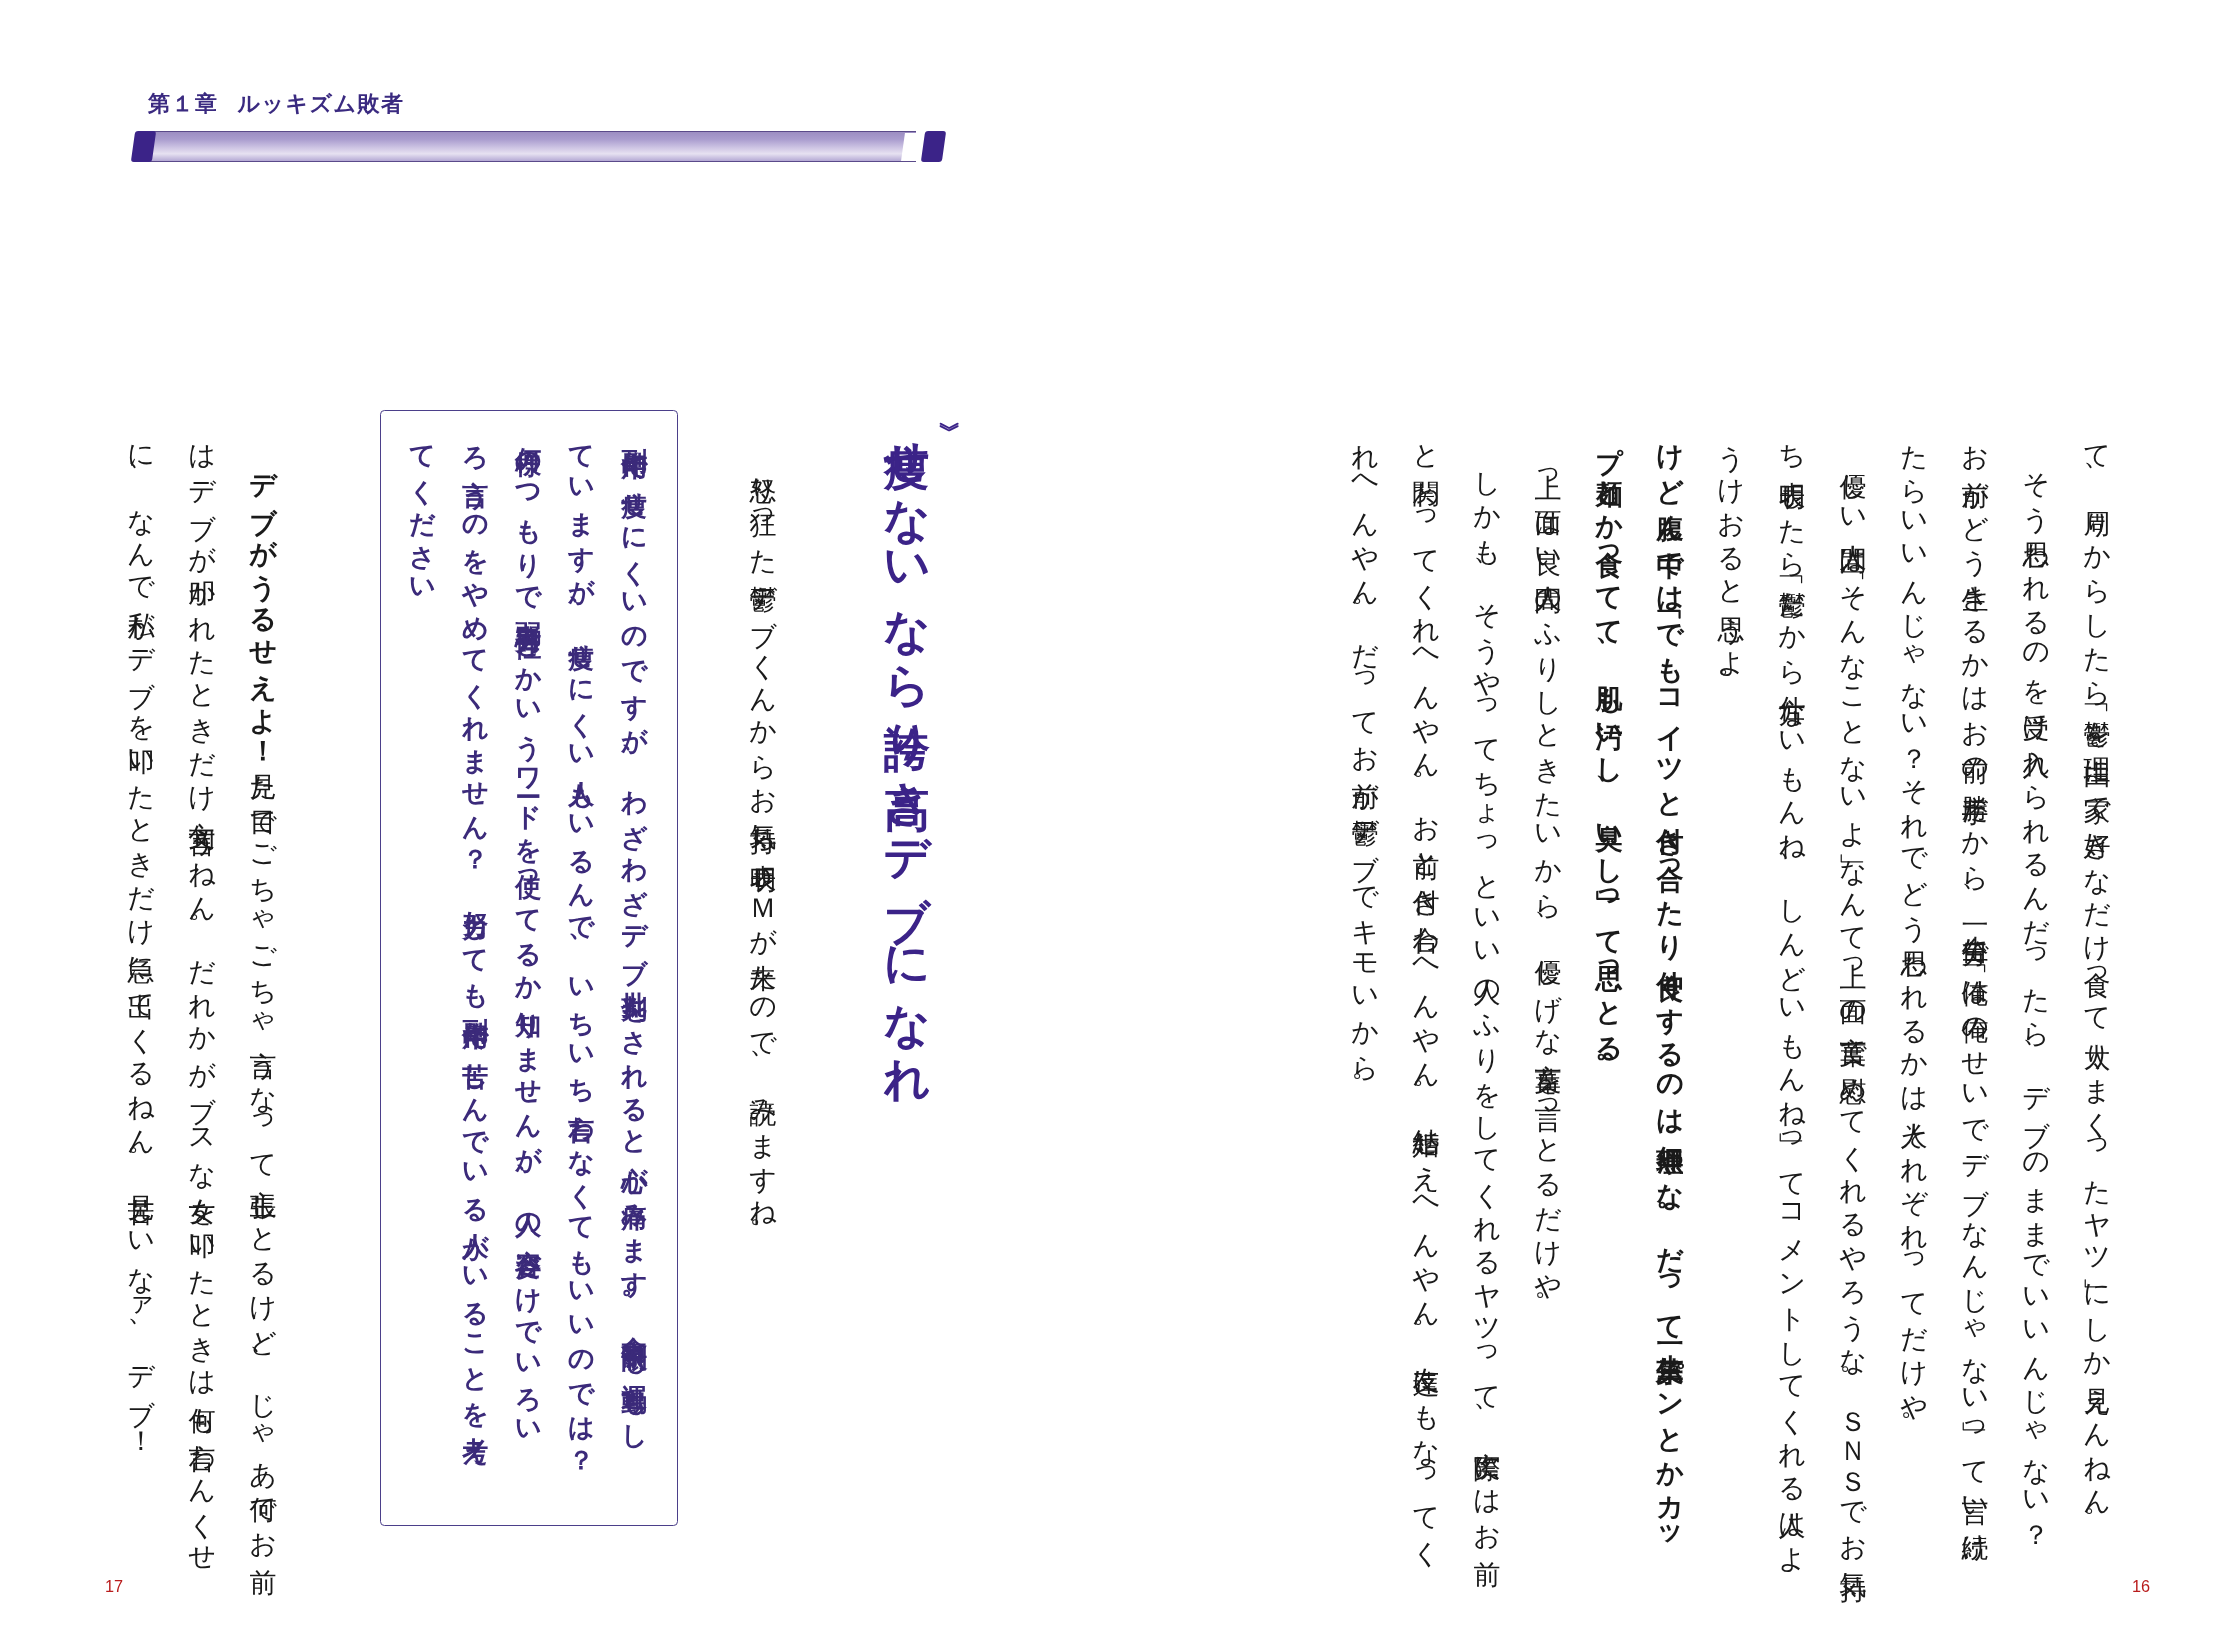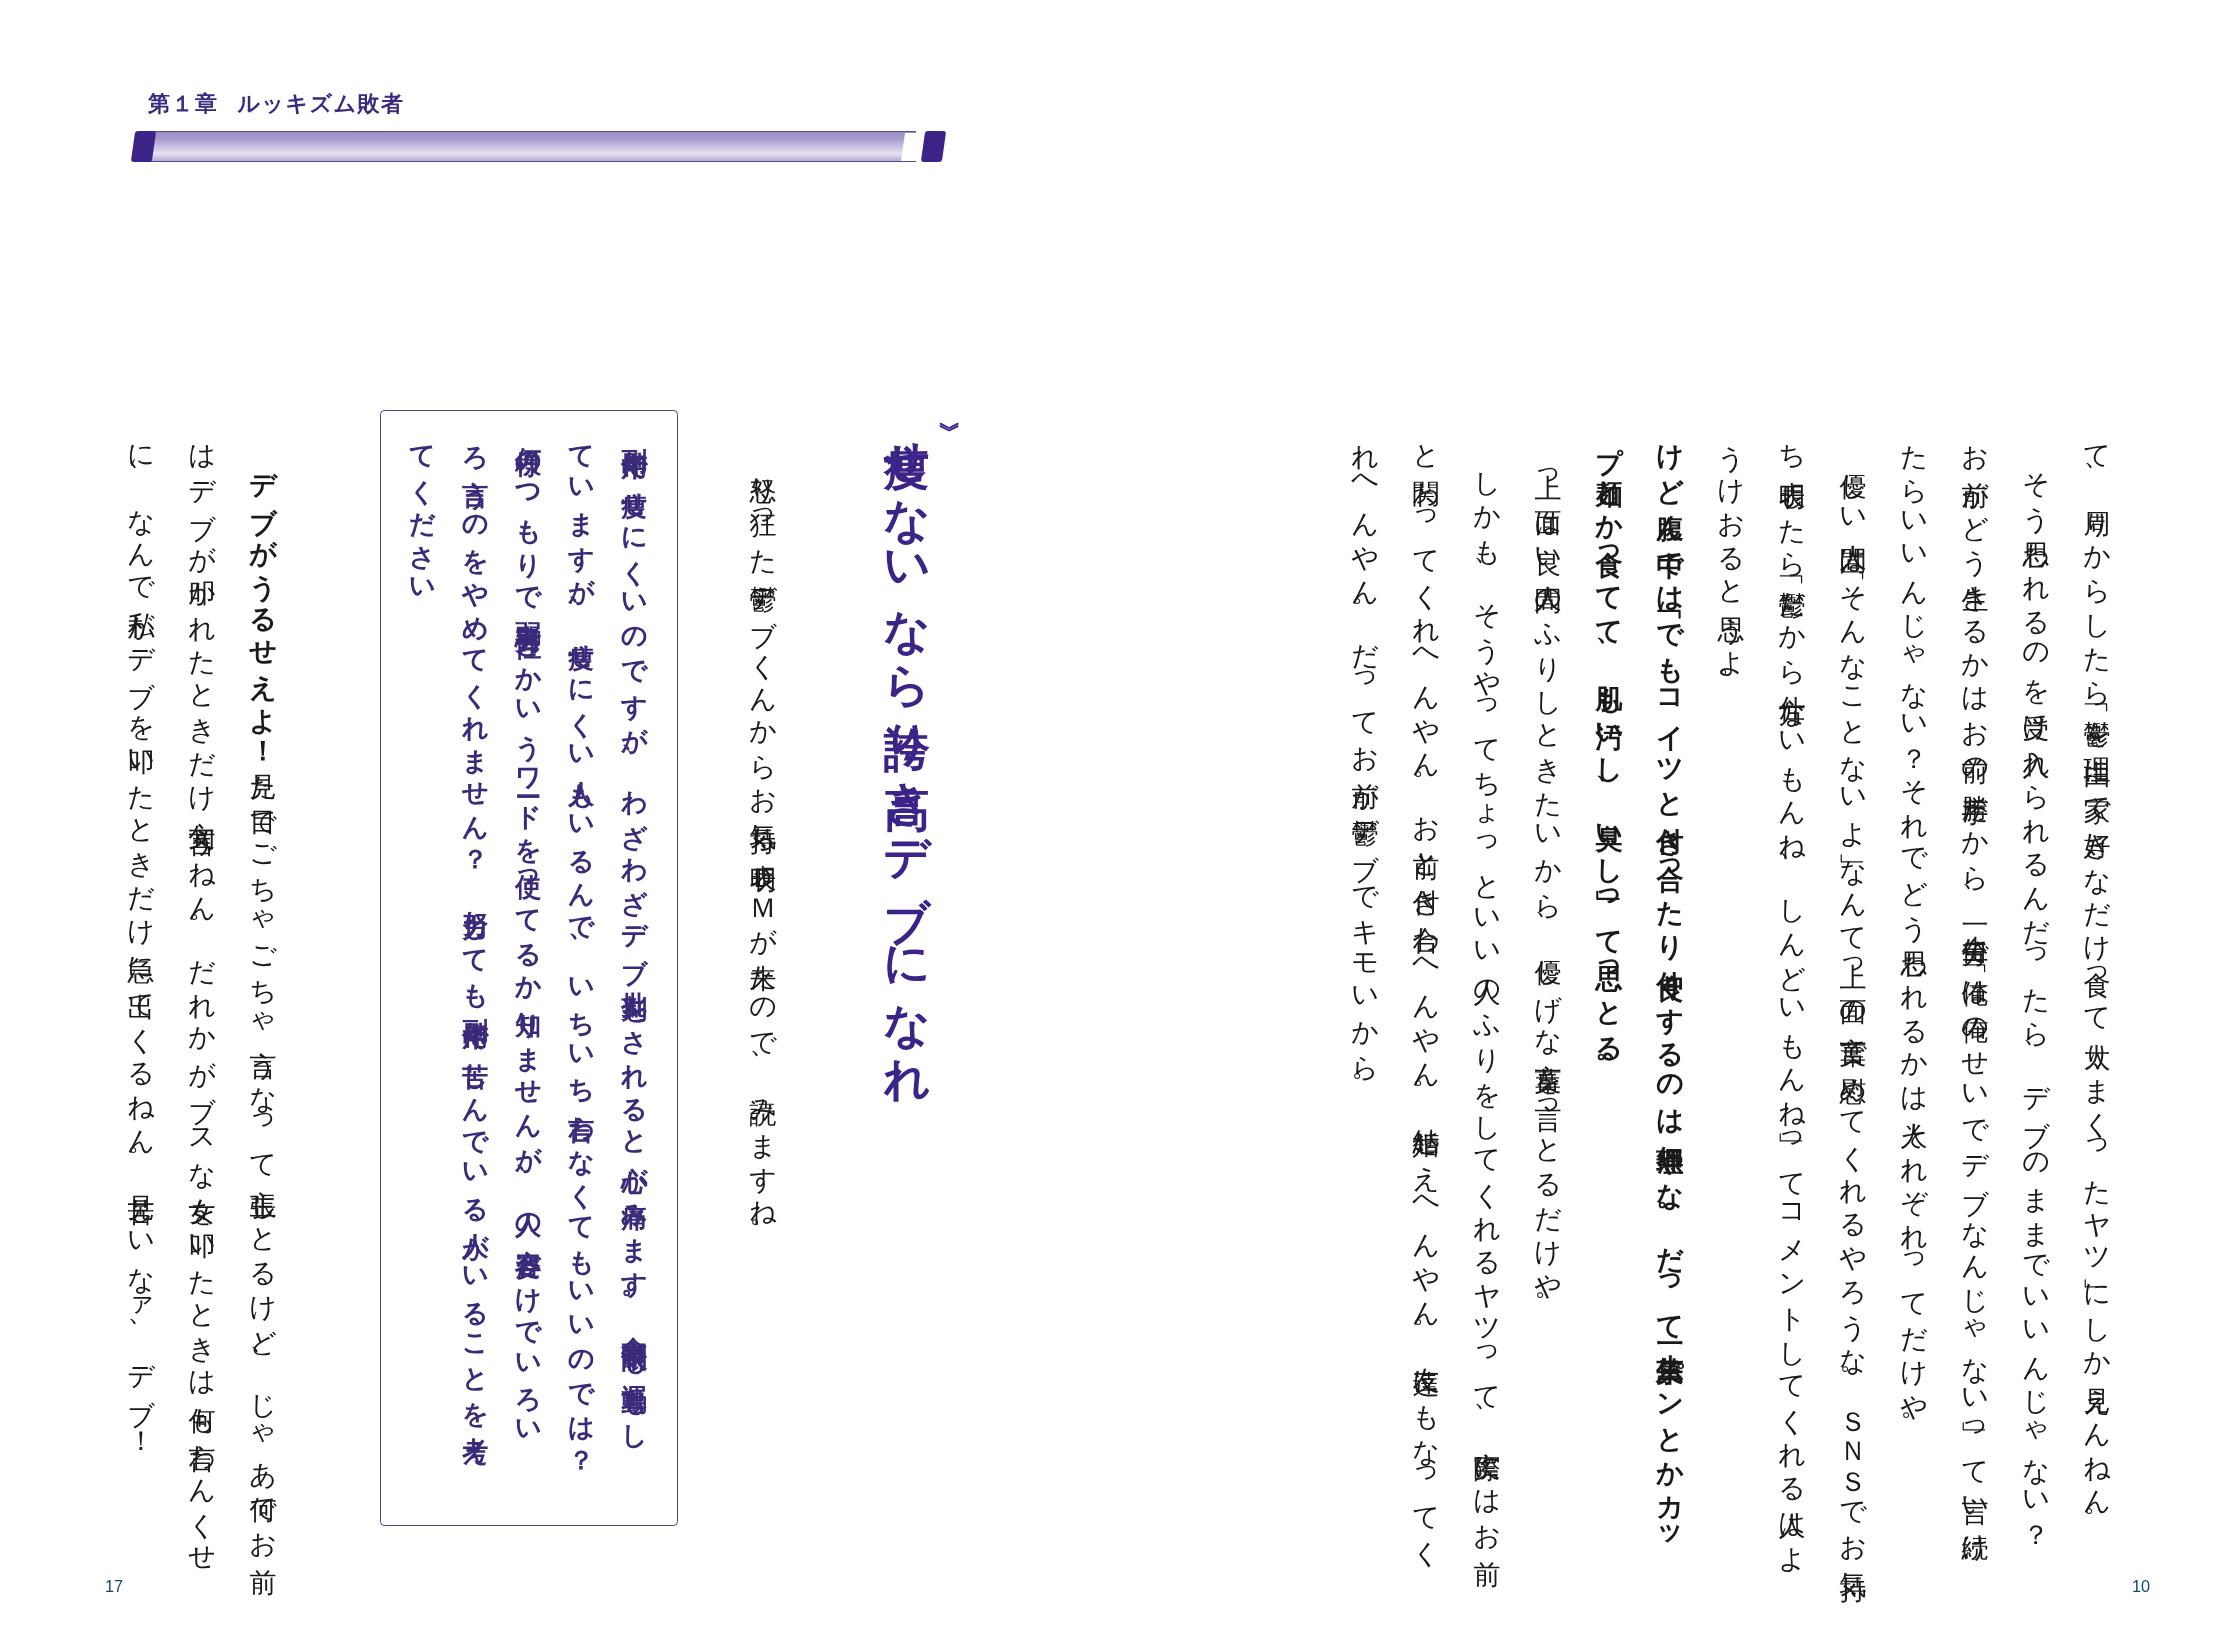--- a/index.html
+++ b/index.html
@@ -73,21 +73,21 @@
     .dm-text {
       position: absolute; right: 16.3px; top: 16.3px; height: 1036px;
       writing-mode: vertical-rl; text-orientation: upright;
       font-size: 26px; line-height: 53px; letter-spacing: 3.7px; font-weight: bold;
       color: #3b2a7a;
     }
 
     .left-block { left: 111px; top: 426px; height: 1140px; }
 
     .page-num {
-      position: absolute; top: 1577px; font-size: 16.3px; color: #0c4a6e;
+      position: absolute; top: 1577px; font-size: 16.3px; color: #b91c1c;
       font-family: "Liberation Sans Narrow", "Liberation Sans", sans-serif;
     }
     .page-num.left { left: 105px; }
     .page-num.right { left: 2132px; }
   </style>
 </head>
 <body>
 
 <div class="spread">
 
@@ -121,15 +121,15 @@
 
   <div class="dm-box">
     <div class="dm-text">副作用で痩せにくいのですが、わざわざデブ批判をされると心が痛みます。食事制限も運動もしていますが、痩せにくい人もいるんで、いちいち言わなくてもいいのでは？　何様のつもりで弱者男性とかいうワードを使ってるか知りませんが、人の容姿だけでいろいろ言うのをやめてくれません？　努力しても副作用で苦しんでいる人がいることを考えてください</div>
   </div>
 
   <div class="vcol body-text left-block">
     <p class="indent"><span class="bold">デブがうるせえよ！</span><span>見た目でごちゃごちゃ言うなって主張しとるけど、じゃあ何でお前はデブが叩かれたときだけ文句言うねん。だれかがブスな女を叩いたときは何も言わんくせに、なんで私がデブを叩いたときだけ急に出てくるねん。見苦しいなァ、デブ！</span></p>
   </div>
 
   <div class="page-num left">17</div>
-  <div class="page-num right">10</div>
+  <div class="page-num right">16</div>
 </div>
 
 
 </body></html>

